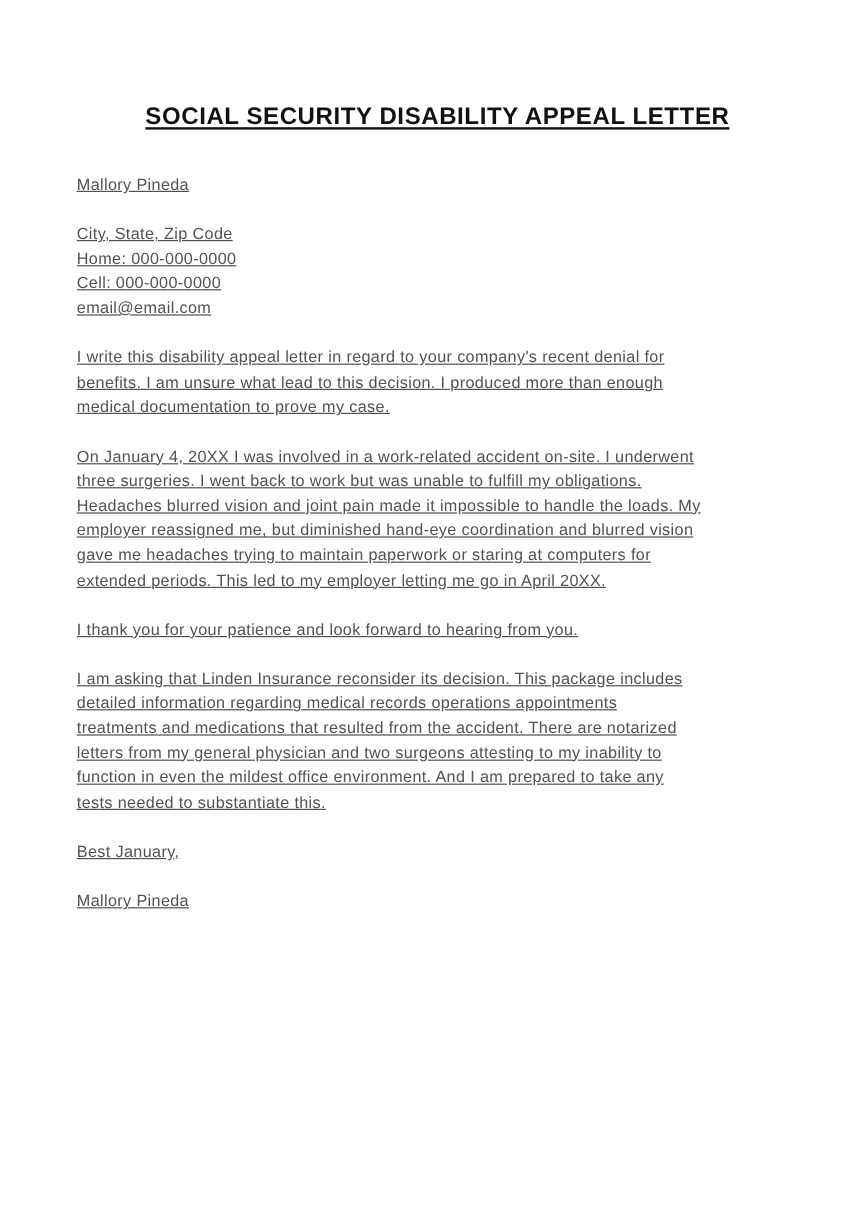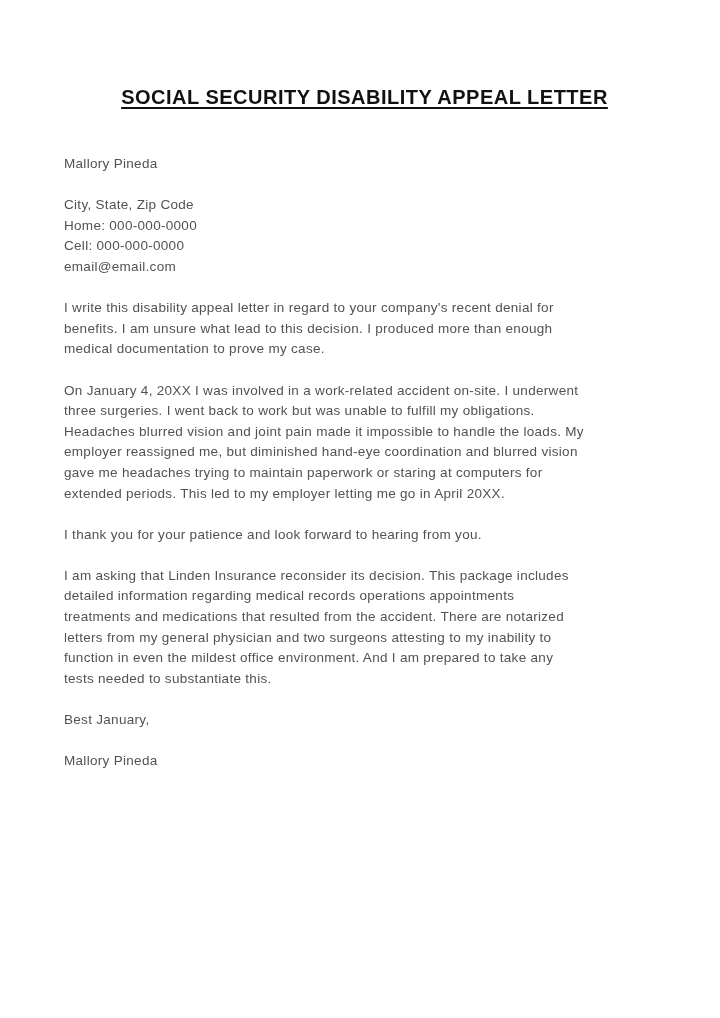--- a/index.html
+++ b/index.html
@@ -17,33 +17,34 @@
   .content {
     padding: 84px 55px 0 64px;
   }
   .letter-title {
     text-align: center;
     font-size: 20px;
     line-height: 26px;
     font-weight: bold;
     letter-spacing: 0.5px;
     color: #111111;
-    margin-bottom: 44px;
+    margin-bottom: 34px;
   }
   .letter-title span {
     text-decoration: underline;
     text-underline-offset: 3px;
     text-decoration-thickness: 2px;
   }
   .block {
     font-size: 13.5px;
     line-height: 20.6px;
     letter-spacing: 0.3px;
     white-space: pre-line;
     margin-top: 20.6px;
+    text-decoration: underline;
   }
   .block:first-of-type { margin-top: 0; }
   .contact-block { }
 </style>
 </head>
 <body>
 
 <div class="page">
   <div class="content">
 

